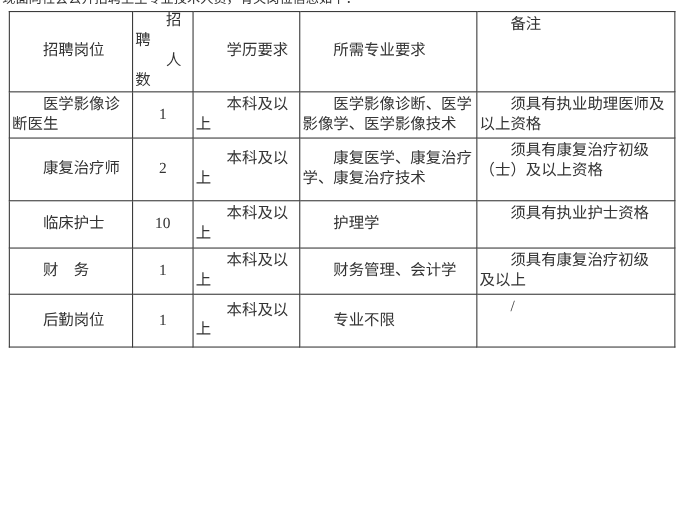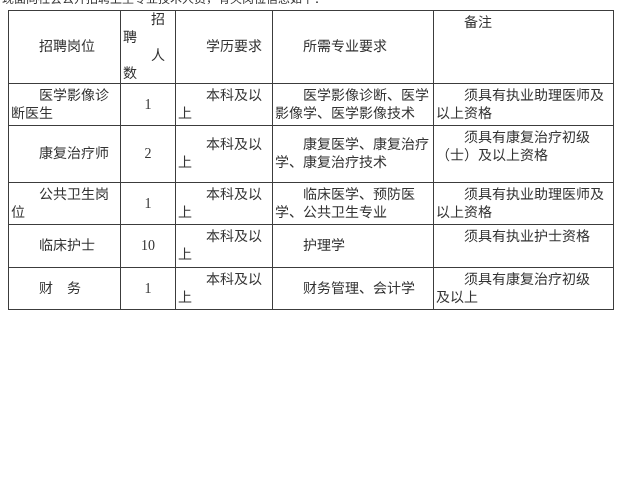--- a/index.html
+++ b/index.html
@@ -79,45 +79,42 @@
       <td class="c-pos">康复治疗师</td>
       <td class="c-count">2</td>
       <td class="c-edu">本科及以
 上</td>
       <td class="c-major">康复医学、康复治疗
 学、康复治疗技术</td>
       <td class="c-remark">须具有康复治疗初级
 （士）及以上资格</td>
     </tr>
 
-    <tr style="height:42px">
-      <td class="c-pos">公共卫生岗
-位</td>
-      <td class="c-count">1</td>
-      <td class="c-edu">本科及以
-上</td>
-      <td class="c-major">临床医学、预防医
-学、公共卫生专业</td>
-      <td class="c-remark">须具有执业助理医师及
-以上资格</td>
-    </tr>
 
     <tr style="height:43px">
       <td class="c-pos">临床护士</td>
       <td class="c-count">10</td>
       <td class="c-edu">本科及以
 上</td>
       <td class="c-major">护理学</td>
       <td class="c-remark">须具有执业护士资格</td>
     </tr>
 
     <tr style="height:42px">
       <td class="c-pos">财　务</td>
       <td class="c-count">1</td>
       <td class="c-edu">本科及以
 上</td>
       <td class="c-major">财务管理、会计学</td>
       <td class="c-remark">须具有康复治疗初级
 及以上</td>
     </tr>
 
+    <tr style="height:48px">
+      <td class="c-pos">后勤岗位</td>
+      <td class="c-count">1</td>
+      <td class="c-edu">本科及以
+上</td>
+      <td class="c-major">专业不限</td>
+      <td class="c-remark">/</td>
+    </tr>
   </tbody>
 </table>
 
 </body></html>

